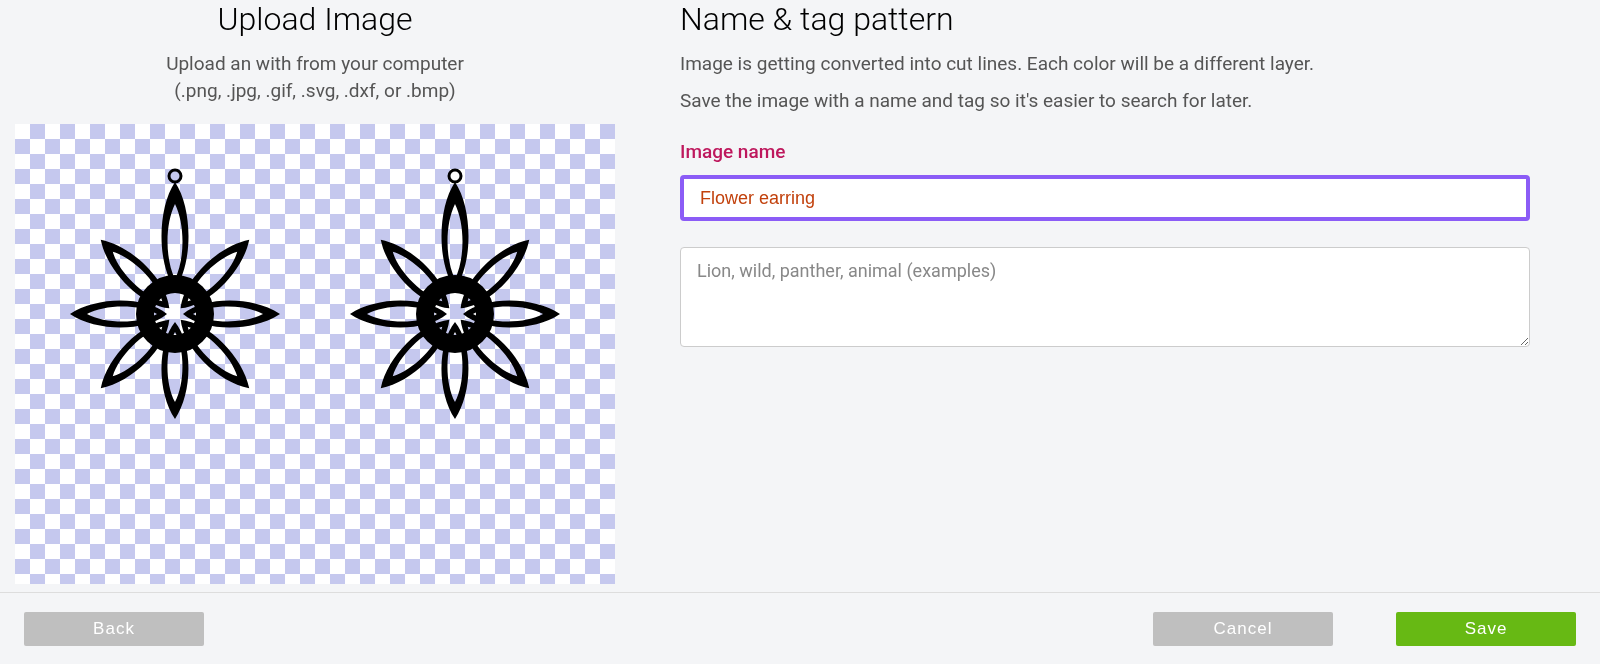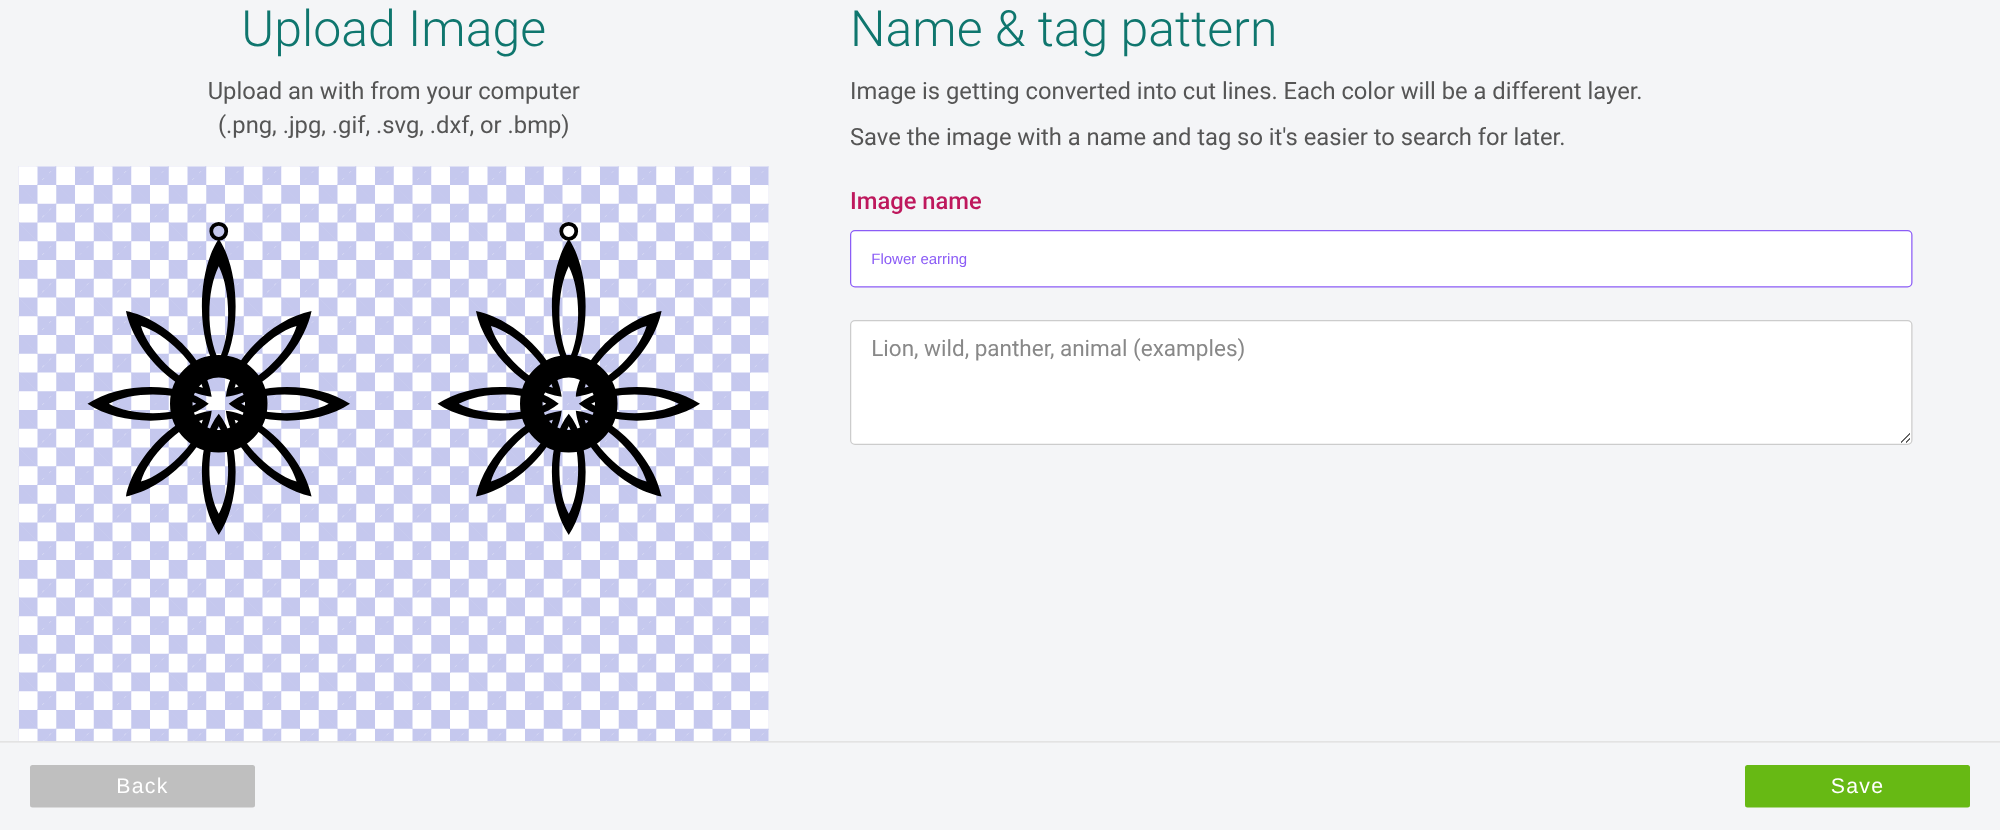--- a/index.html
+++ b/index.html
@@ -26,23 +26,23 @@
     width: 610px;
     display: flex;
     flex-direction: column;
     align-items: center;
   }
   .right {
     flex: 1;
     padding-right: 60px;
   }
   h1.section-title {
-    font-size: 40px;
+    font-size: 32px;
     font-weight: 300;
-    color: #0f766e;
+    color: #000000;
     margin-bottom: 14px;
   }
   .left h1.section-title { text-align: center; }
   .subtext {
     font-size: 19px;
     color: #555;
     text-align: center;
     margin-bottom: 4px;
   }
   .preview {
@@ -73,25 +73,25 @@
   .form-label {
     font-size: 19px;
     color: #be185d;
     font-weight: 500;
     margin-bottom: 12px;
     display: block;
   }
   .text-input {
     width: 100%;
     height: 46px;
-    border: 1px solid #8b5cf6;
+    border: 4px solid #8b5cf6;
     border-radius: 4px;
     padding: 0 16px;
-    font-size: 12px;
-    color: #8b5cf6;
+    font-size: 18px;
+    color: #c2410c;
     background: #fff;
   }
   .textarea-input {
     width: 100%;
     height: 100px;
     border: 1px solid #ccc;
     border-radius: 4px;
     padding: 12px 16px;
     font-size: 18px;
     color: #a16207;
@@ -219,15 +219,16 @@
 
       <div class="form-group">
         <textarea class="textarea-input" placeholder="Lion, wild, panther, animal (examples)" style=""></textarea>
       </div>
     </div>
   </div>
 
   <div class="footer">
     <button class="btn btn-gray btn-back">Back</button>
     <div class="spacer"></div>
+    <button class="btn btn-gray">Cancel</button>
     <button class="btn btn-green">Save</button>
   </div>
 </div>
 
 </body></html>

